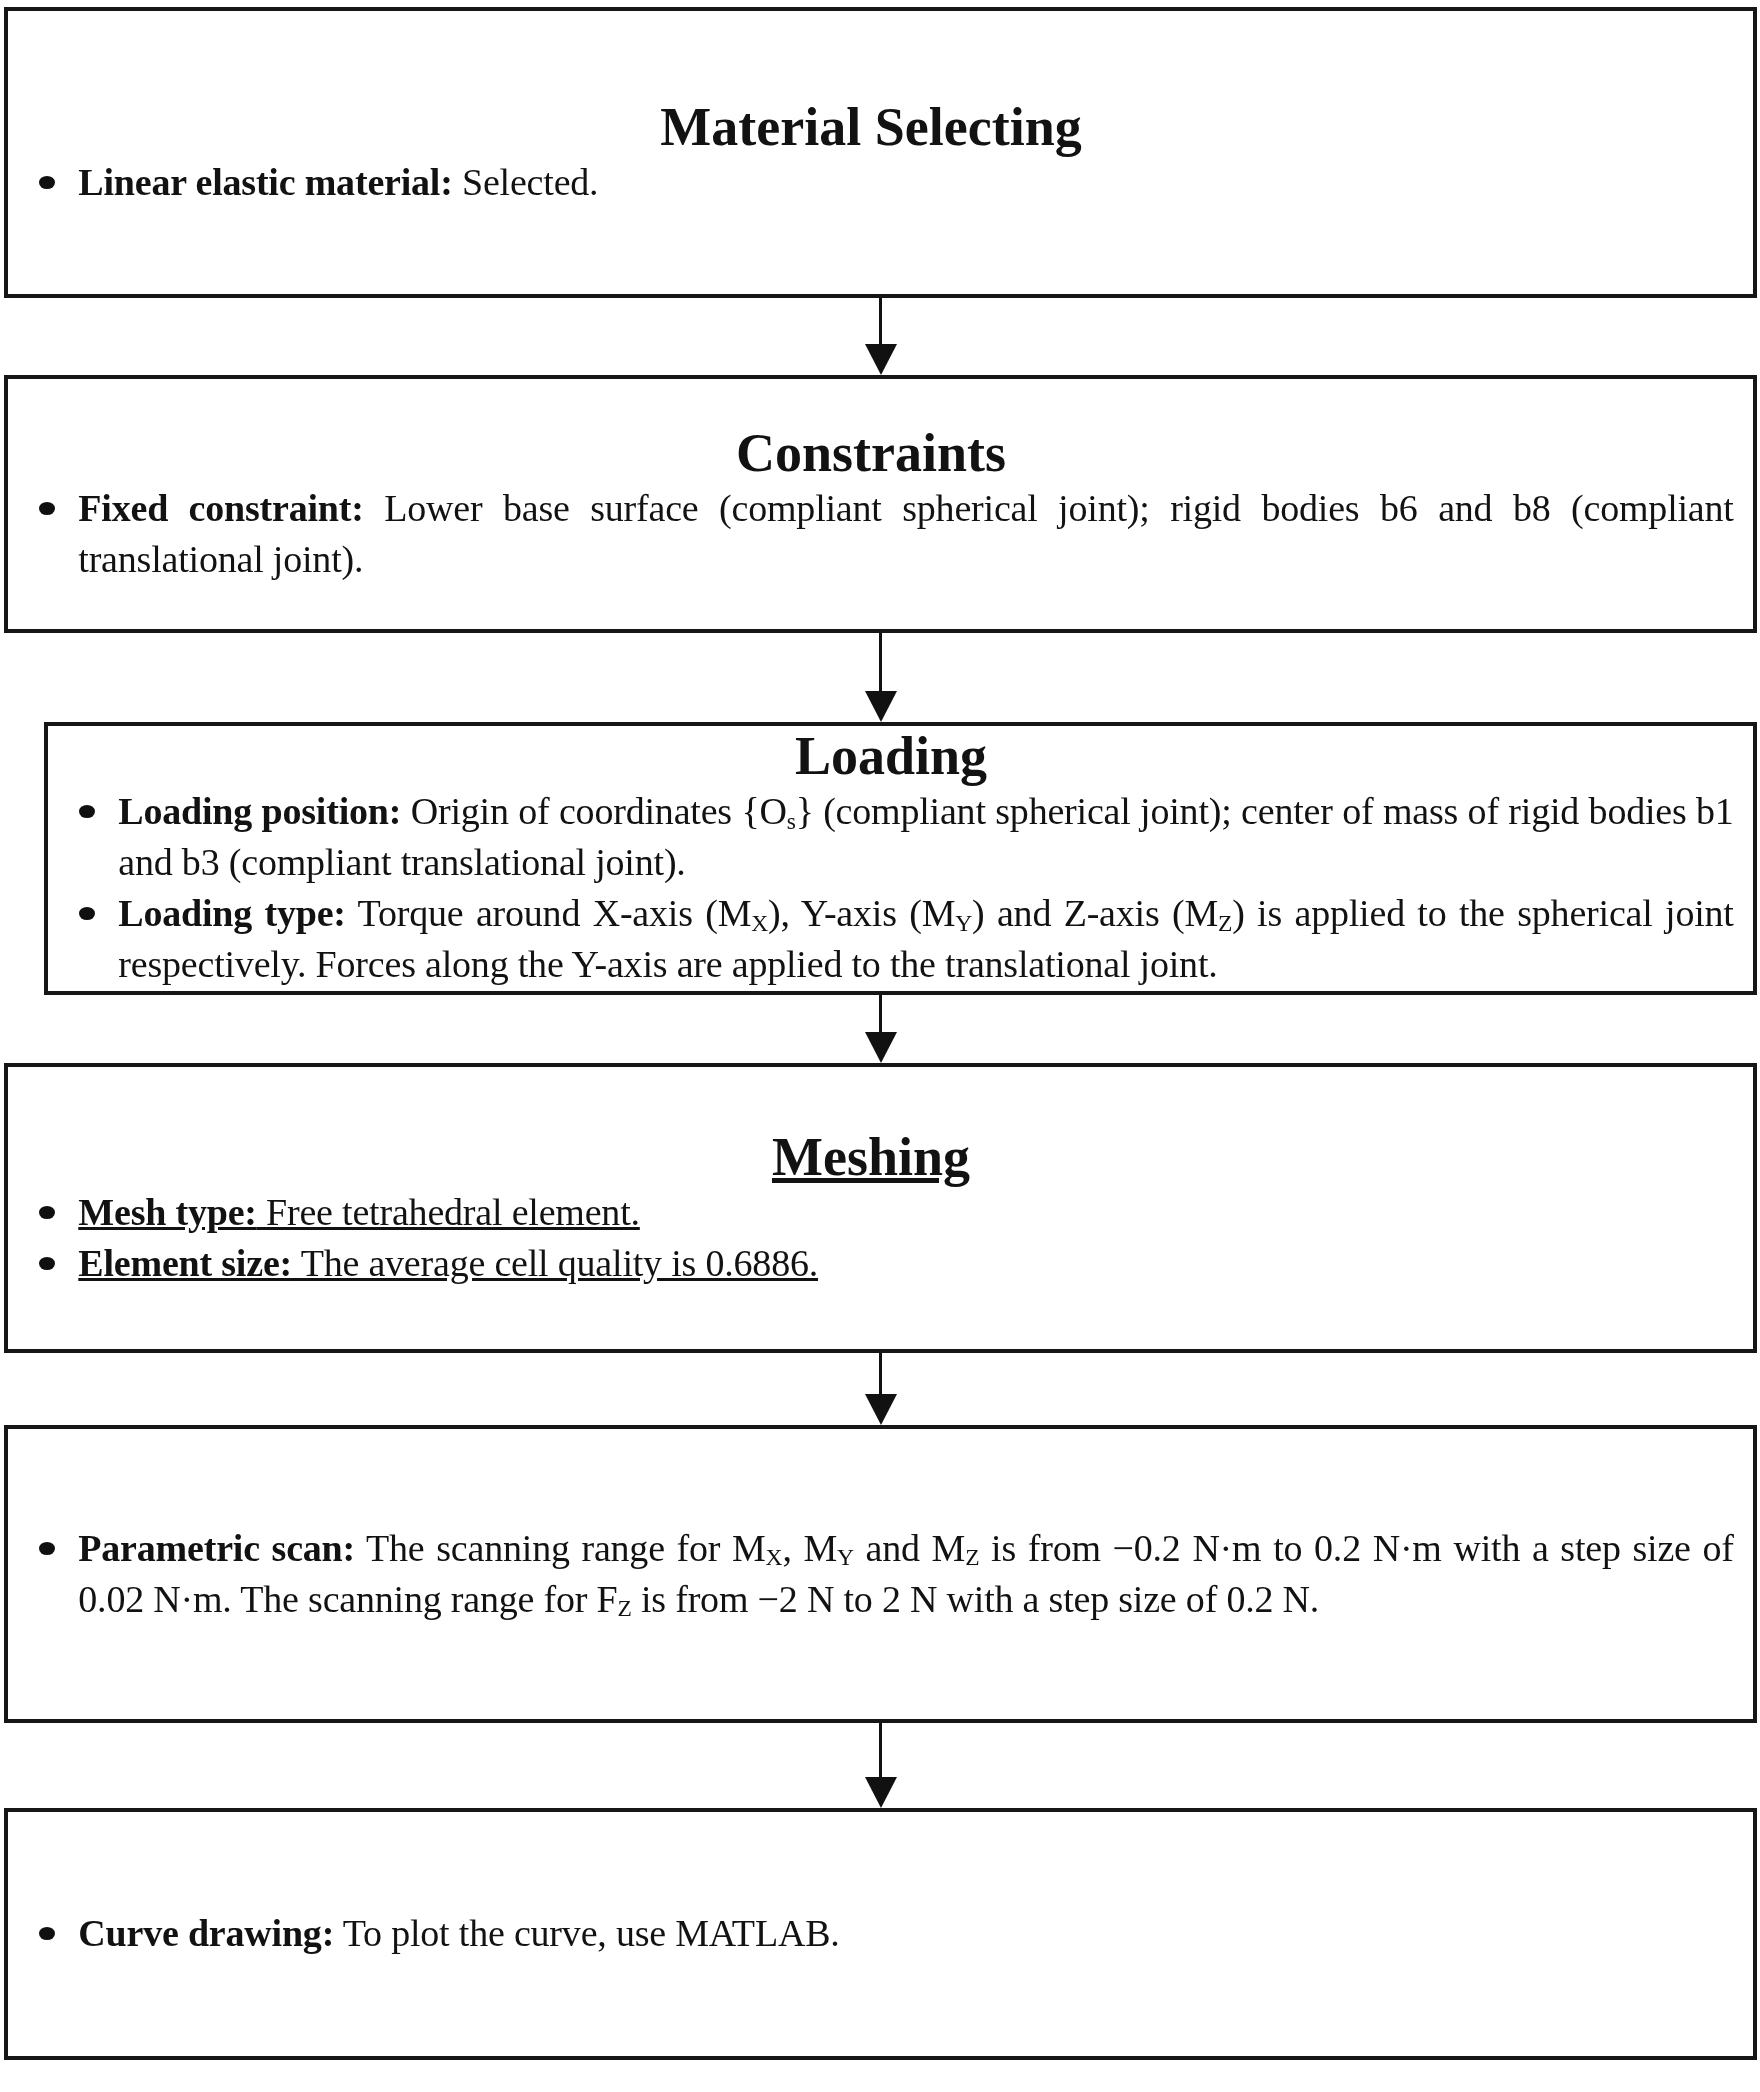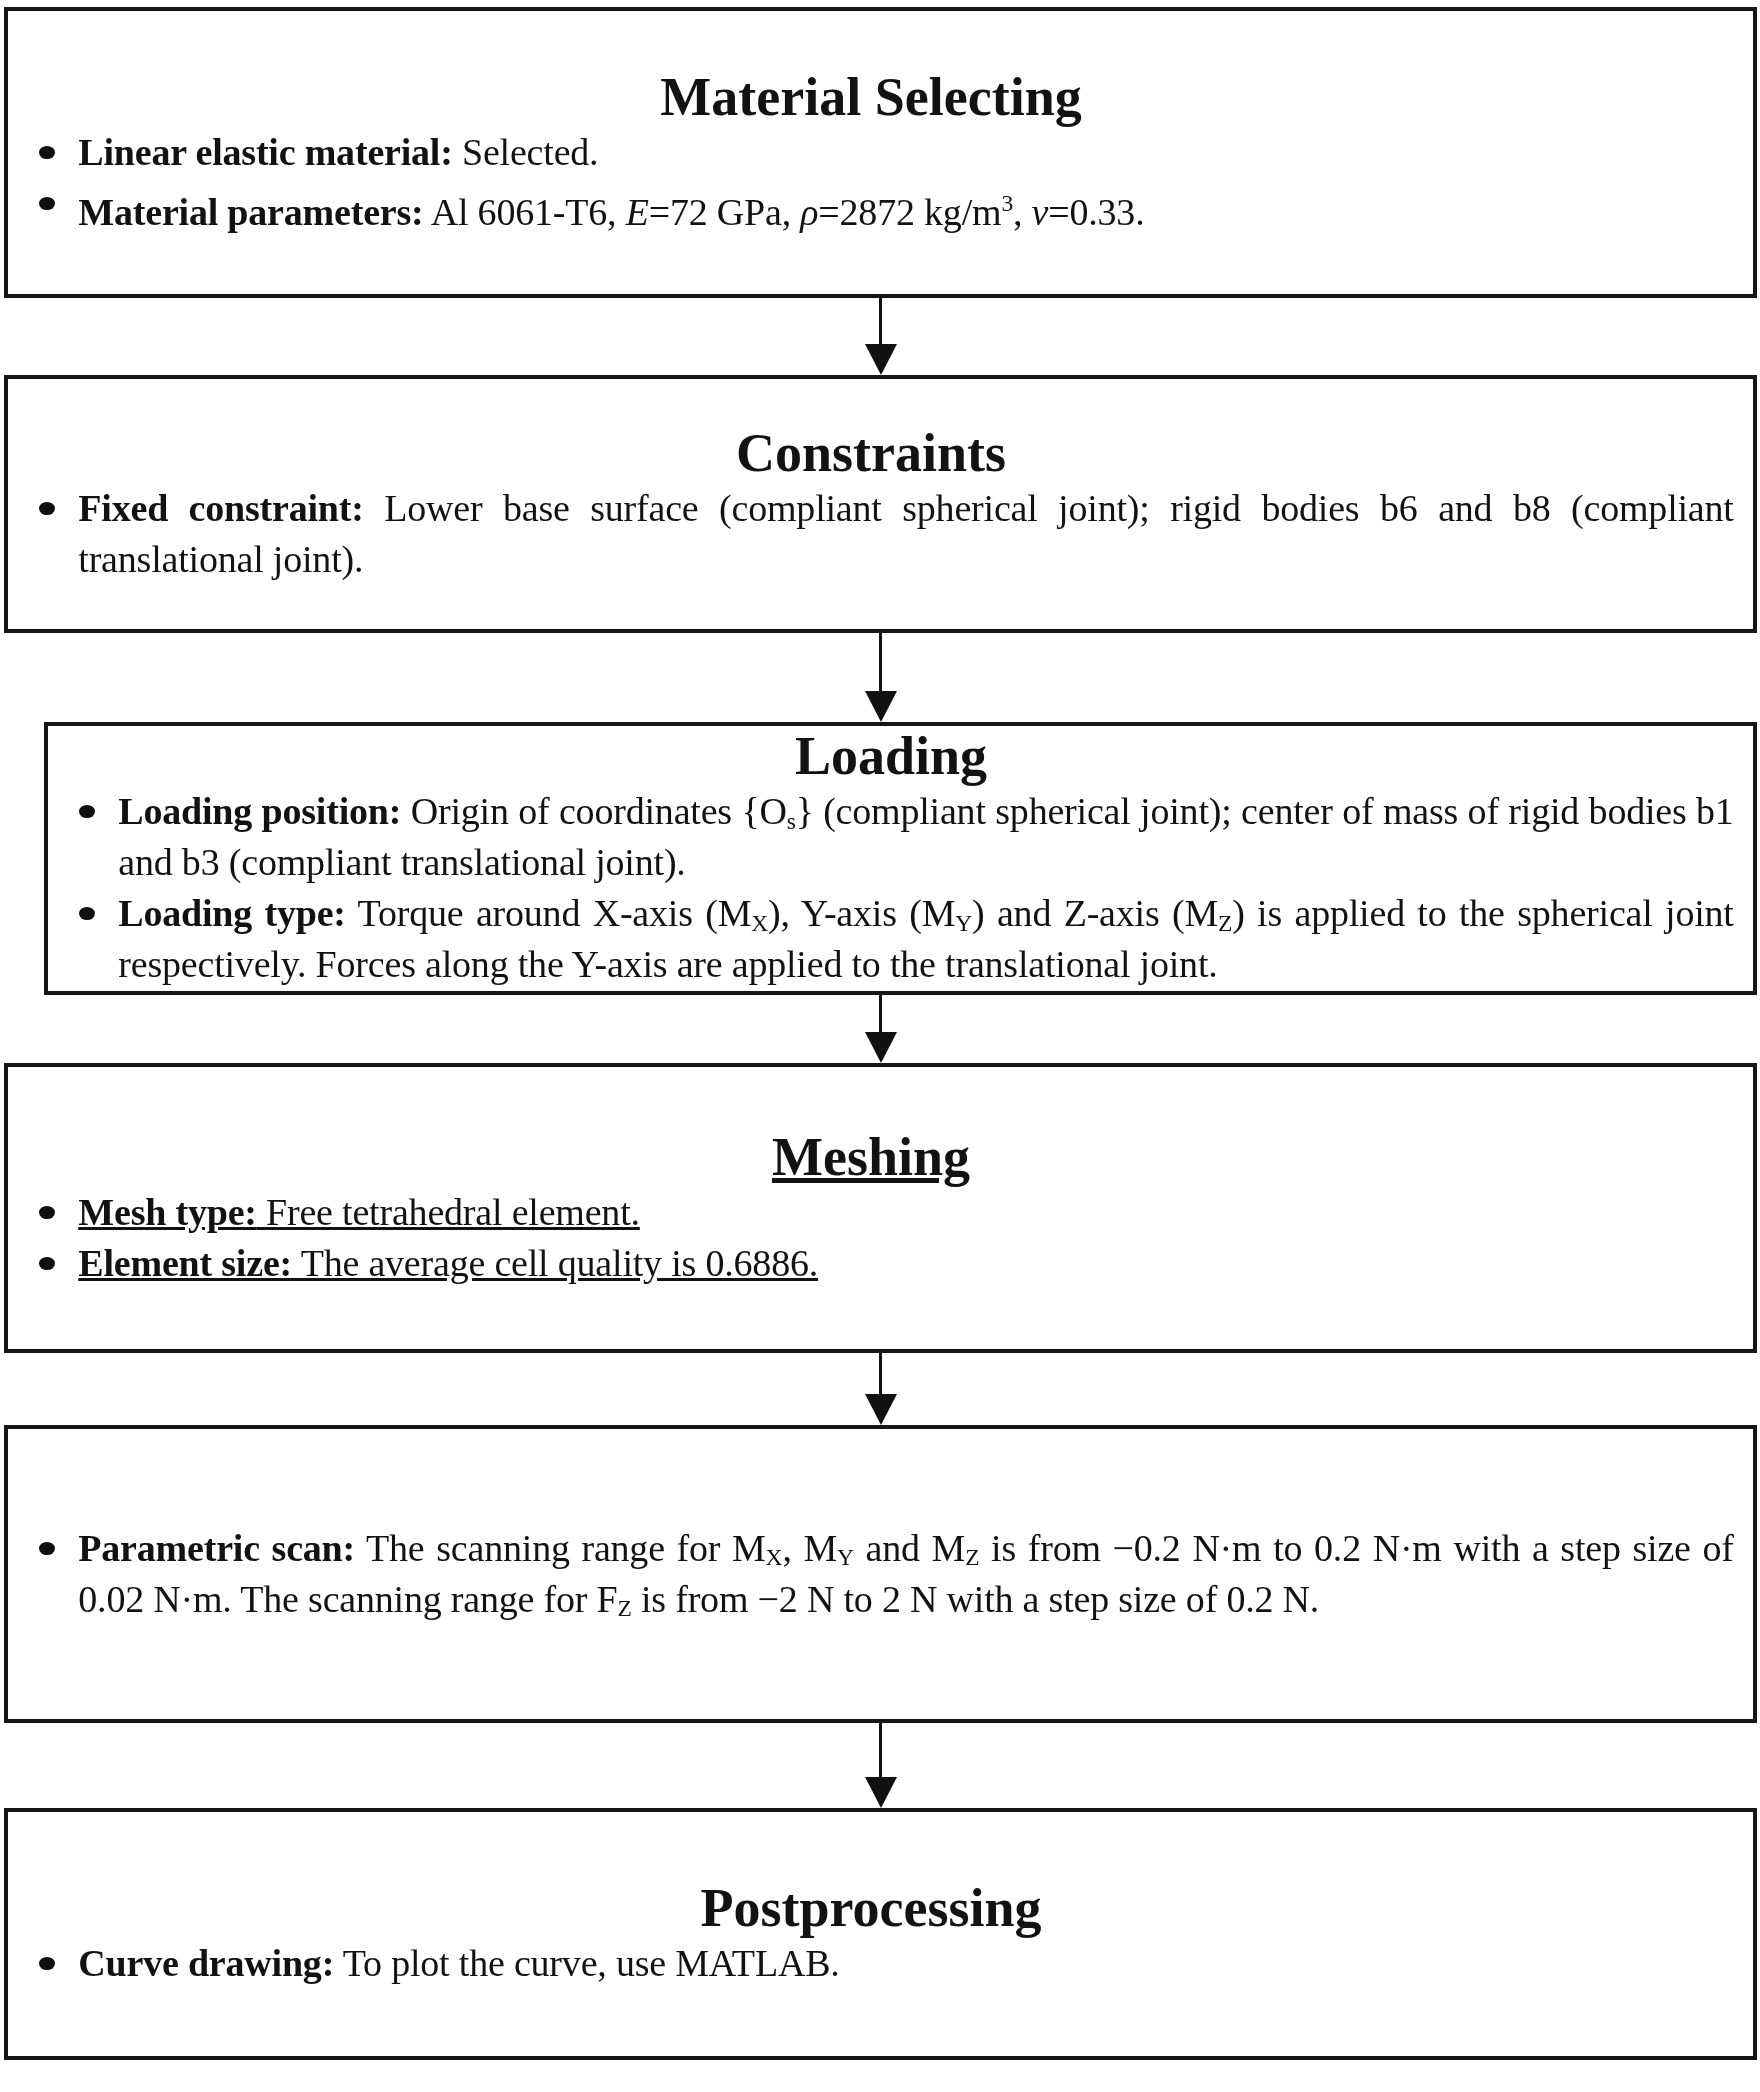--- a/index.html
+++ b/index.html
@@ -110,21 +110,20 @@
   }
 </style>
 </head>
 <body>
 
 <div class="page">
   <section class="box">
     <h2 class="box-title">Material Selecting</h2>
     <ul class="bullets">
         <li><span class="b">Linear elastic material:</span><span> Selected.</span></li>
-        <li><span class="b">Material parameters:</span><span> Al 6061-T6, </span><span class="i">E</span><span>=72 GPa, </span><span class="i">ρ</span><span>=2872 kg/m</span><span class="sup">3</span><span>, </span><span class="i">ν</span><span>=0.33.</span></li>
       </ul>
   </section>
 
   <div class="arrow">
     <div class="arrow-stem"></div>
     <div class="arrow-head"></div>
   </div>
 
   <section class="box">
     <h2 class="box-title">Constraints</h2>
@@ -169,19 +168,18 @@
         <li><span class="b">Parametric scan:</span><span> The scanning range for M</span><span class="sub">X</span><span>, M</span><span class="sub">Y</span><span> and M</span><span class="sub">Z</span><span> is from −0.2 N·m to 0.2 N·m with a step size of 0.02 N·m. The scanning range for F</span><span class="sub">Z</span><span> is from −2 N to 2 N with a step size of 0.2 N.</span></li>
       </ul>
   </section>
 
   <div class="arrow">
     <div class="arrow-stem"></div>
     <div class="arrow-head"></div>
   </div>
 
   <section class="box">
-    <h2 class="box-title">Postprocessing</h2>
     <ul class="bullets">
         <li><span class="b">Curve drawing:</span><span> To plot the curve, use MATLAB.</span></li>
       </ul>
   </section>
 </div>
 
 
 </body></html>

